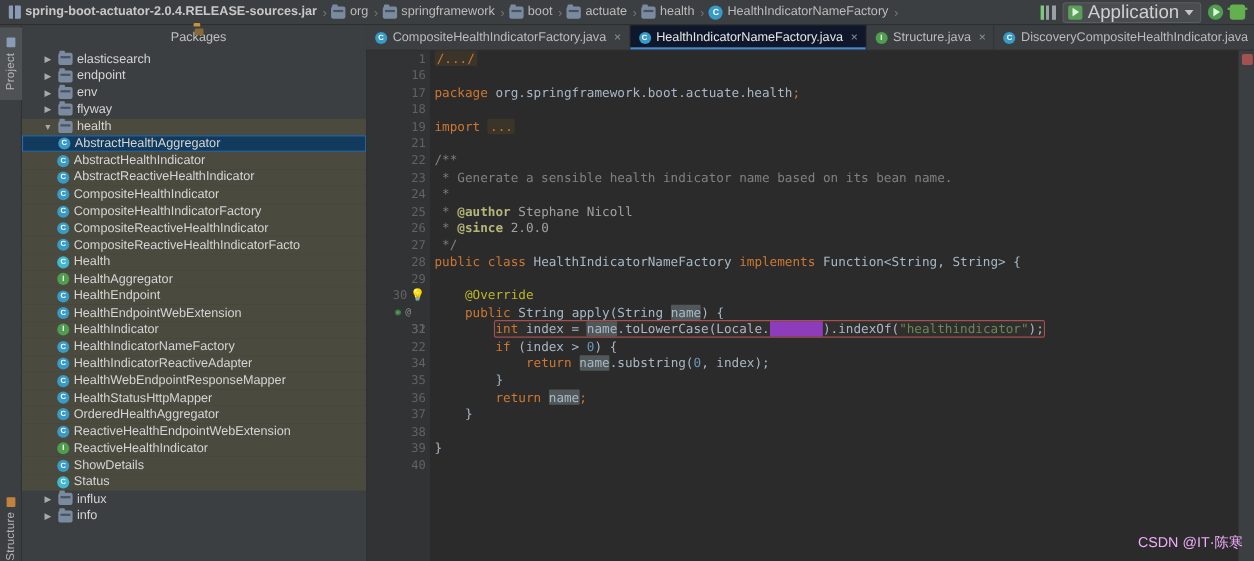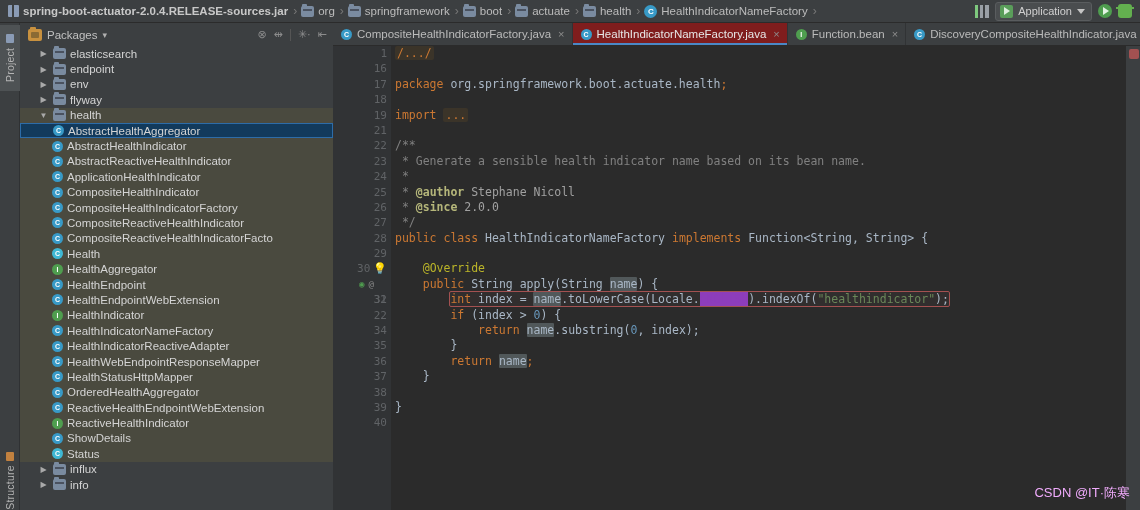--- a/index.html
+++ b/index.html
@@ -56,21 +56,21 @@
   .ico-class.bright { background: #3fb8d4; }
 
   .navbar-right {
     margin-left: auto; display: flex; align-items: center; gap: 6px;
     padding-right: 8px;
   }
   .runcfg {
     display: flex; align-items: center; gap: 5px;
     background: #4a4d4f; border: 1px solid #5a5d5f; border-radius: 3px;
     padding: 1px 6px 1px 4px; height: 19px;
-    color: #d0d0d0; font-size: 11px;
+    color: #d0d0d0; font-size: 17px;
   }
   .ico-runcfg { width: 13px; height: 13px; border-radius: 2px; background: #5a9e5a; position: relative; }
   .ico-runcfg::after { content:""; position:absolute; left:4px; top:2.5px; border-left:6px solid #dff0df; border-top:4px solid transparent; border-bottom:4px solid transparent;}
   .caret-dn { width:0;height:0;border-left:4px solid transparent;border-right:4px solid transparent;border-top:5px solid #c5c5c5; }
   .ico-run { width:14px;height:14px;border-radius:50%;background:#4f9d4f;position:relative;}
   .ico-run::after{content:"";position:absolute;left:4.5px;top:3px;border-left:6px solid #e3f3e3;border-top:4px solid transparent;border-bottom:4px solid transparent;}
   .ico-debug { width:14px;height:14px;border-radius:3px;background:#63b04f;position:relative;}
   .ico-debug::before{content:"";position:absolute;left:-2px;top:3px;width:18px;height:2px;background:#63b04f;}
   .ico-layout { width:14px;height:13px;background:linear-gradient(to right,#7ec87e 0 3px, transparent 3px 5px, #9aa0a6 5px 8px, transparent 8px 10px, #9aa0a6 10px 13px); }
 
@@ -93,20 +93,21 @@
 
   
   .projpanel {
     position:absolute; left:20px; top:23px; width:313px; height:487px;
     background:#3c3f41;
   }
   .projheader {
     height:23px; display:flex; align-items:center; gap:5px;
     padding-left:8px; color:#c0c0c0; font-size:11.5px;
     background:#3c3f41;
+    flex-direction:column;
   }
   .ico-pkg { width:14px;height:12px;background:#c8913f;border-radius:2px;position:relative;}
   .ico-pkg::before{content:"";position:absolute;left:2px;top:-2px;width:6px;height:3px;background:#c8913f;border-radius:1px 1px 0 0;}
   .ico-pkg::after{content:"";position:absolute;left:3px;top:3px;width:8px;height:6px;background:#8a6a34;border-radius:1px;}
   .hdr-icons { margin-left:auto; display:flex; align-items:center; gap:7px; padding-right:6px; color:#9a9a9a; font-size:11px;}
   .hdr-icons .gi { opacity:.85; }
   .hdr-sep { width:1px;height:12px;background:#555; }
 
   .treearea {
     position:absolute; left:0; top:23px; width:313px; height:464px;
@@ -133,21 +134,21 @@
   .tabbar {
     height:23px; display:flex; align-items:stretch;
     background:#3c3f41; border-bottom:1px solid #2b2b2b;
   }
   .etab {
     display:flex; align-items:center; gap:5px;
     padding:0 7px 0 8px; font-size:11.5px; color:#bbbbbb;
     background:#3c3f41; border-right:1px solid #313335;
     white-space:nowrap; position:relative;
   }
-  .etab.active { background:#7f1d1d; color:#e6e6e6; }
+  .etab.active { background:#0f172a; color:#e6e6e6; }
   .etab.active::after {
     content:""; position:absolute; left:0; right:0; bottom:0; height:2px; background:#4a88c7;
   }
   .etab .x { color:#8d8d8d; font-size:11px; margin-left:2px; }
 
   .codearea {
     position:absolute; left:0; top:23px; width:807px; height:464px;
     background:#2b2b2b;
     font-family:"DejaVu Sans Mono", monospace;
     font-size:11.5px;
@@ -318,25 +319,20 @@
           <span>AbstractHealthIndicator</span>
         </div>
         <div class="trow pkgsel">
           <span class="spacer24"></span>
           <span class="ico ico-class small">C</span>
           <span>AbstractReactiveHealthIndicator</span>
         </div>
         <div class="trow pkgsel">
           <span class="spacer24"></span>
           <span class="ico ico-class small">C</span>
-          <span>ApplicationHealthIndicator</span>
-        </div>
-        <div class="trow pkgsel">
-          <span class="spacer24"></span>
-          <span class="ico ico-class small">C</span>
           <span>CompositeHealthIndicator</span>
         </div>
         <div class="trow pkgsel">
           <span class="spacer24"></span>
           <span class="ico ico-class small">C</span>
           <span>CompositeHealthIndicatorFactory</span>
         </div>
         <div class="trow pkgsel">
           <span class="spacer24"></span>
           <span class="ico ico-class small">C</span>
@@ -439,21 +435,21 @@
           <span>CompositeHealthIndicatorFactory.java</span>
           <span class="x">×</span>
         </div>
         <div class="etab active">
           <span class="ico ico-class small">C</span>
           <span>HealthIndicatorNameFactory.java</span>
           <span class="x">×</span>
         </div>
         <div class="etab">
           <span class="ico ico-class small ico-iface">I</span>
-          <span>Function.bean</span>
+          <span>Structure.java</span>
           <span class="x">×</span>
         </div>
         <div class="etab">
           <span class="ico ico-class small">C</span>
           <span>DiscoveryCompositeHealthIndicator.java</span>
           <span class="x">×</span>
         </div>
       </div>
 
     <div class="codearea">

